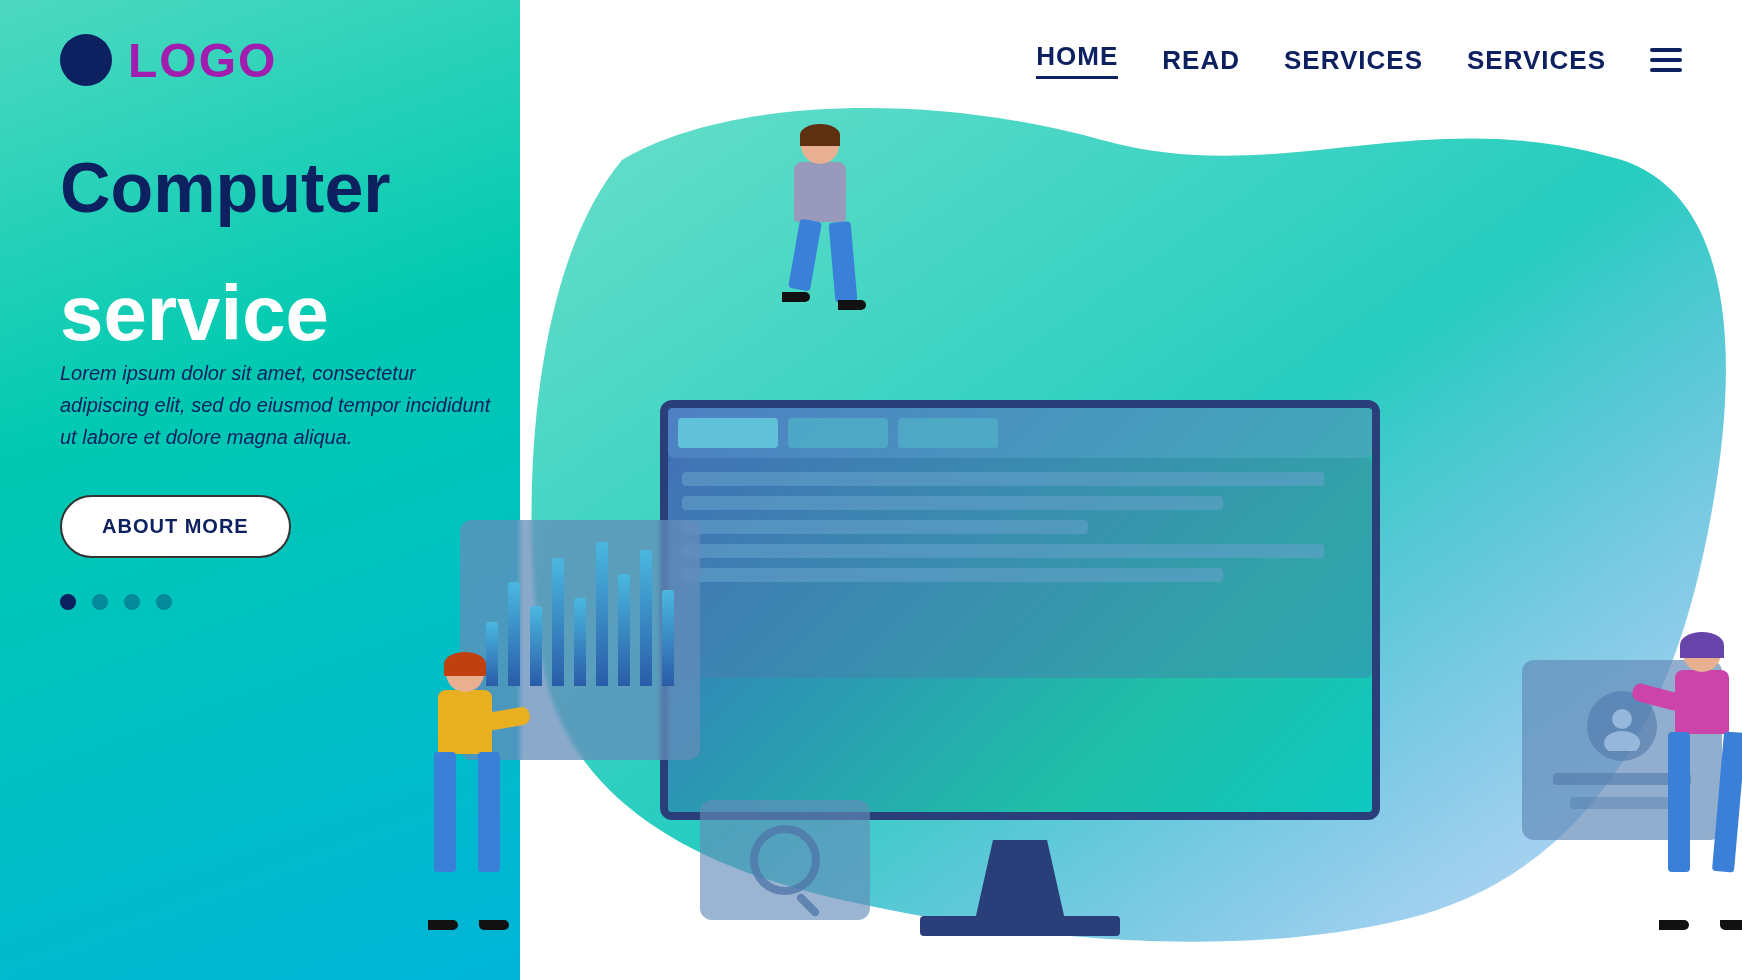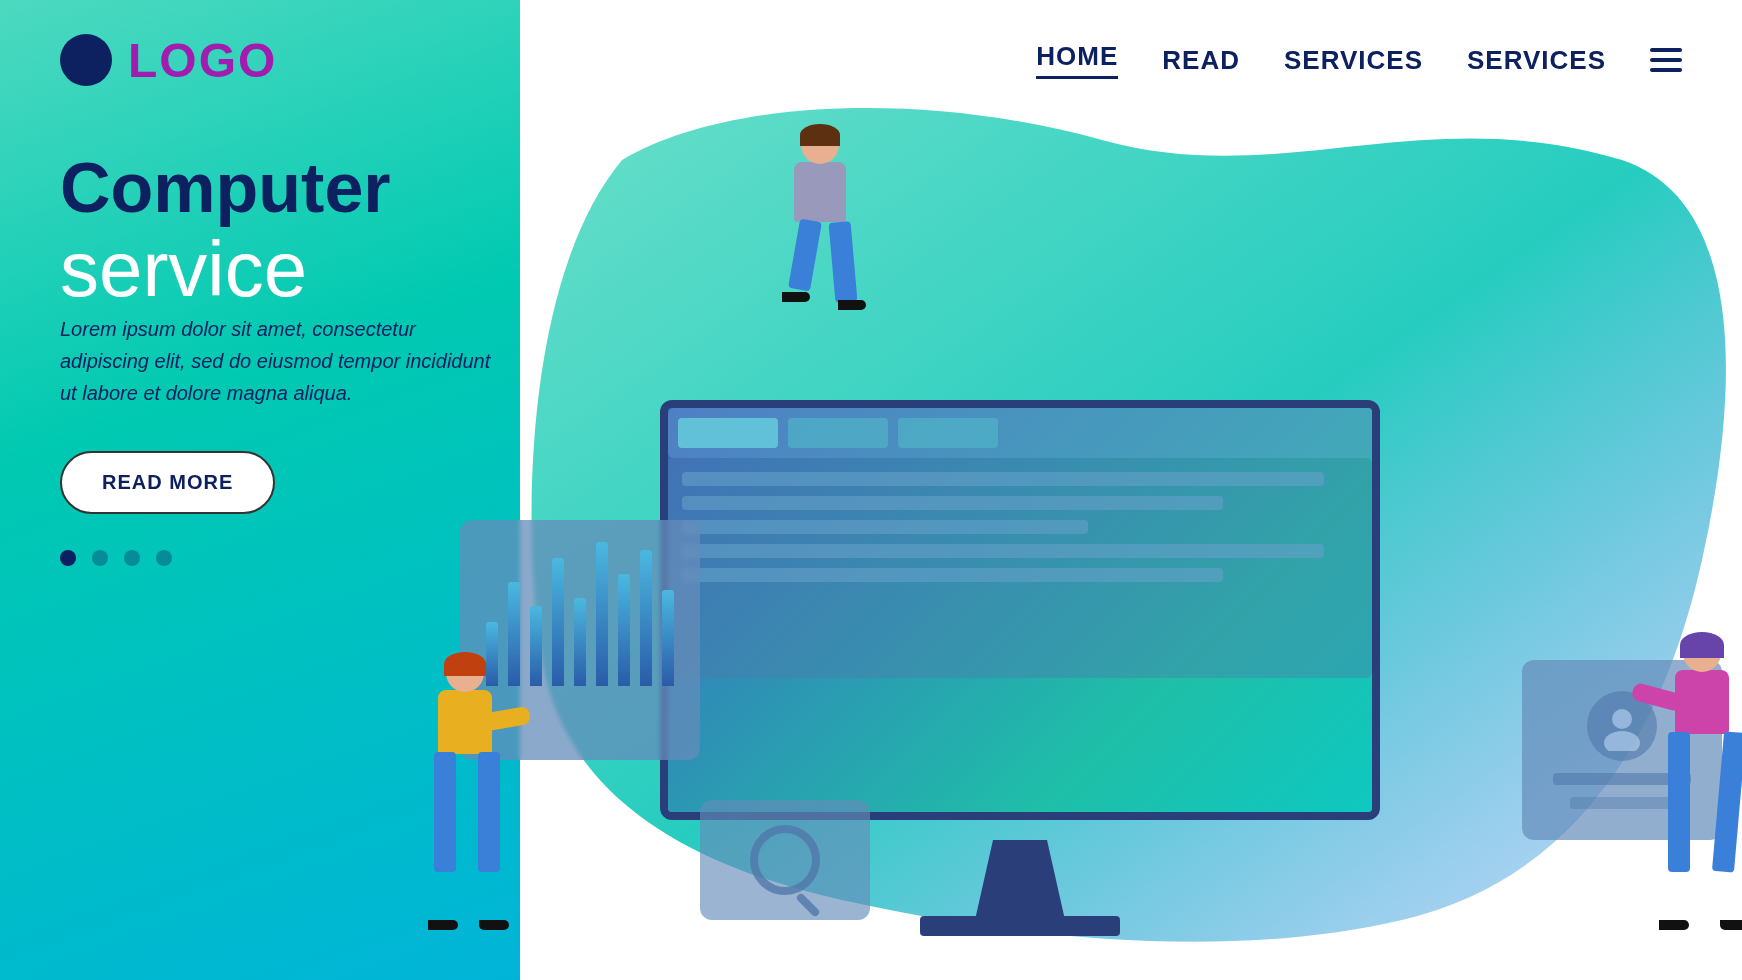--- a/index.html
+++ b/index.html
@@ -103,24 +103,25 @@
     .hero-title-main {
       font-size: 70px;
       font-weight: 900;
       color: #0d2060;
       line-height: 1.1;
       display: block;
     }
 
     .hero-title-sub {
       font-size: 78px;
-      font-weight: 400;
+      font-weight: 700;
       color: #ffffff;
       line-height: 1.1;
       display: block;
+      margin-top: 44px;
     }
 
     .hero-desc {
       font-size: 20px;
       color: #0d2060;
       line-height: 1.6;
       font-style: italic;
     }
 
     .read-more-btn {
@@ -416,21 +417,21 @@
     </div>
   </div>
 </nav>
 
 <div class="hero-left">
   <span class="hero-title-main">Computer</span>
   <span class="hero-title-sub">service</span>
   <p class="hero-desc">Lorem ipsum dolor sit amet, consectetur adipiscing elit,
 sed do eiusmod tempor incididunt ut
 labore et dolore magna aliqua.</p>
-  <button class="read-more-btn">READ MORE</button>
+  <button class="read-more-btn">ABOUT MORE</button>
   <div class="dots">
     <div class="dot"></div>
     <div class="dot inactive"></div>
     <div class="dot inactive"></div>
     <div class="dot inactive"></div>
   </div>
 </div>
 
 <div class="blob-container">
   <svg class="blob-svg" viewBox="0 0 1220 880" xmlns="http://www.w3.org/2000/svg">

